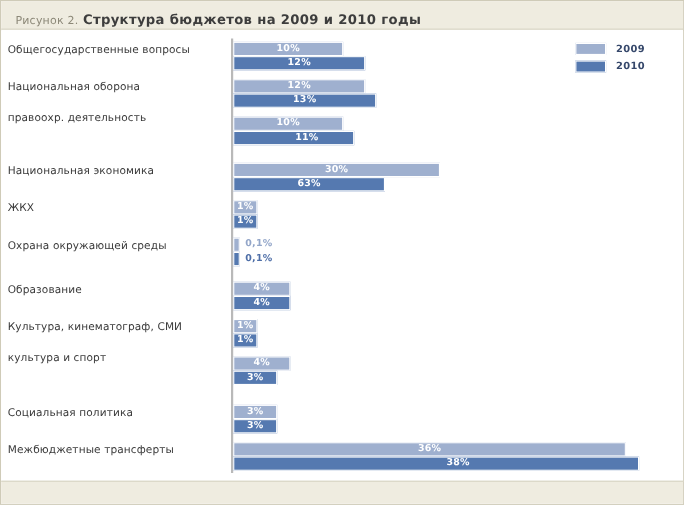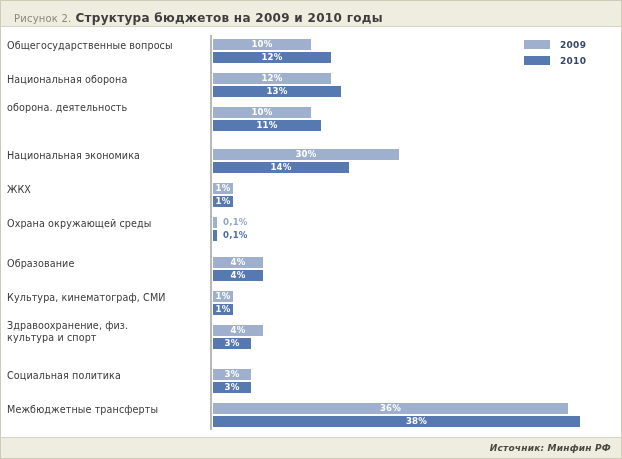--- a/index.html
+++ b/index.html
@@ -232,45 +232,45 @@
               <div class="bar-value-in" style="left: 0px; width: 120px;">12%</div>
             </div>
             <div class="bar-wrap">
               <div class="bar" style="width: 130px; background: rgb(85, 121, 176);"></div>
               <div class="bar-value-in" style="left: 0px; width: 130px;">13%</div>
             </div>
           </div>
         </div>
         <div class="cat-row" style="top: 78px;">
           <div class="cat-label" style="top: -4px;">
-            <div>оборона. деятельность</div>
+            <div>правоохр. деятельность</div>
           </div>
           <div class="bars">
             <div class="bar-wrap">
               <div class="bar" style="width: 100px; background: rgb(159, 176, 207);"></div>
               <div class="bar-value-in" style="left: 0px; width: 100px;">10%</div>
             </div>
             <div class="bar-wrap">
               <div class="bar" style="width: 110px; background: rgb(85, 121, 176);"></div>
-              <div class="bar-value-in" style="left: 0px; width: 110px;">11%</div>
+              <div class="bar-value-in" style="left: 12px; width: 110px;">11%</div>
             </div>
           </div>
         </div>
         <div class="cat-row" style="top: 120px;">
           <div class="cat-label" style="top: 2px;">
             <div>Национальная экономика</div>
           </div>
           <div class="bars">
             <div class="bar-wrap">
               <div class="bar" style="width: 188px; background: rgb(159, 176, 207);"></div>
               <div class="bar-value-in" style="left: 0px; width: 188px;">30%</div>
             </div>
             <div class="bar-wrap">
               <div class="bar" style="width: 138px; background: rgb(85, 121, 176);"></div>
-              <div class="bar-value-in" style="left: 0px; width: 138px;">14%</div>
+              <div class="bar-value-in" style="left: 0px; width: 138px;">63%</div>
             </div>
           </div>
         </div>
         <div class="cat-row" style="top: 154px;">
           <div class="cat-label" style="top: 2px;">
             <div>ЖКХ</div>
           </div>
           <div class="bars">
             <div class="bar-wrap">
               <div class="bar" style="width: 22px; background: rgb(159, 176, 207);"></div>
@@ -322,21 +322,20 @@
               <div class="bar-value-in" style="left: 0px; width: 22px;">1%</div>
             </div>
             <div class="bar-wrap">
               <div class="bar" style="width: 22px; background: rgb(85, 121, 176);"></div>
               <div class="bar-value-in" style="left: 0px; width: 22px;">1%</div>
             </div>
           </div>
         </div>
         <div class="cat-row" style="top: 296px;">
           <div class="cat-label" style="top: -4px;">
-            <div>Здравоохранение, физ.</div>
             <div>культура и спорт</div>
           </div>
           <div class="bars">
             <div class="bar-wrap">
               <div class="bar" style="width: 52px; background: rgb(159, 176, 207);"></div>
               <div class="bar-value-in" style="left: 0px; width: 52px;">4%</div>
             </div>
             <div class="bar-wrap">
               <div class="bar" style="width: 40px; background: rgb(85, 121, 176);"></div>
               <div class="bar-value-in" style="left: 0px; width: 40px;">3%</div>
@@ -372,16 +371,15 @@
               <div class="bar-value-in" style="left: 0px; width: 369px; margin-left: 20px;">38%</div>
             </div>
           </div>
         </div>
       </div>
 
   </div>
 
   <div id="footer-band">
     <span id="footer-left">flime.ru</span>
-    <span id="footer-right">Источник: Минфин РФ</span>
   </div>
 
 </div>
 
 </body></html>

